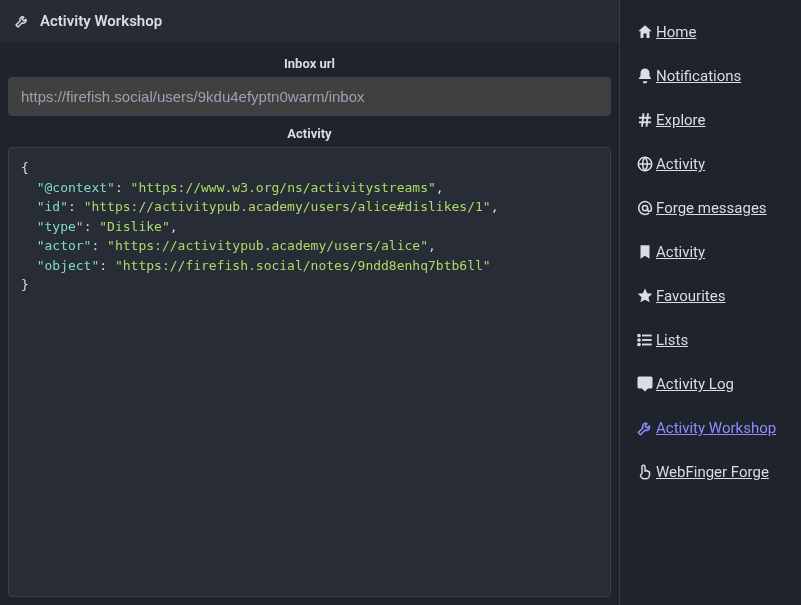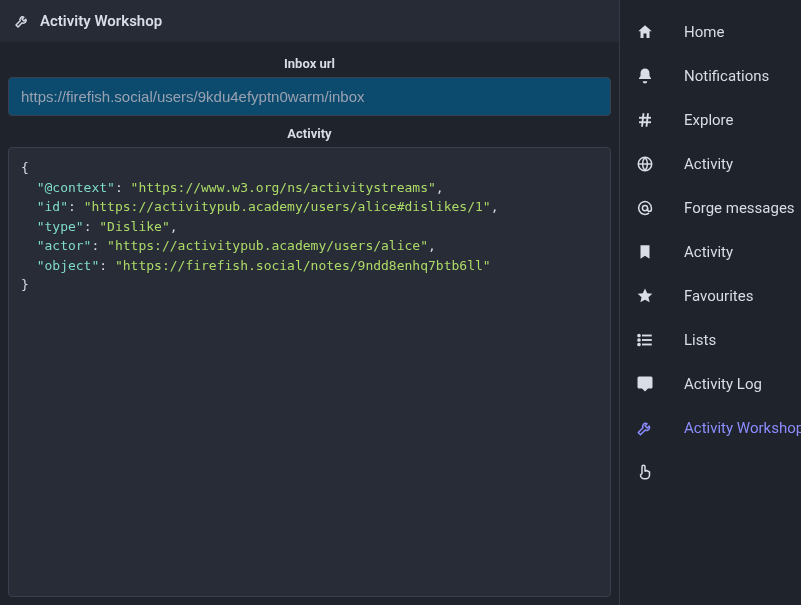--- a/index.html
+++ b/index.html
@@ -37,21 +37,21 @@
   }
   .field-label {
     font-size: 13px;
     font-weight: 700;
     margin-bottom: 6px;
     color: #d8dde6;
     text-align: center;
   }
   .input {
     width: 100%;
-    background: #0c4a6e;
+    background: #404040;
     border: 1px solid #393f4f;
     border-radius: 4px;
     padding: 10px 12px;
     color: #9aa2b1;
     font-size: 15px;
     outline: none;
   }
   .activity-box {
     flex: 1;
     background: #282c37;
@@ -72,25 +72,26 @@
     width: 182px;
     background: #1f232b;
     border-left: 1px solid #353a47;
     padding: 10px 0;
     display: flex;
     flex-direction: column;
   }
   .nav-item {
     display: flex;
     align-items: center;
-    gap: 30px;
+    gap: 2px;
     padding: 13px 16px;
     color: #d8dde6;
     font-size: 15px;
     cursor: pointer;
+    text-decoration: underline;
   }
   .nav-item.active { color: #8c8dff; }
   .nav-item .icon { width: 18px; height: 18px; display:flex; align-items:center; justify-content:center; flex-shrink:0; }
   .nav-item .label { white-space: nowrap; }
   svg { display: block; }
 </style>
 </head>
 <body>
 
 <div class="main">
@@ -210,14 +211,15 @@
         </svg>
       </span>
       <span class="label">Activity Workshop</span>
     </div>
     <div class="nav-item">
       <span class="icon">
         <svg width="18" height="18" viewBox="0 0 24 24" fill="none" stroke="currentColor" stroke-width="2" stroke-linecap="round" stroke-linejoin="round">
           <path d="M8 14V5a2 2 0 1 1 4 0v6l2-1 2 1 2 1v4a5 5 0 0 1-5 5h-2a5 5 0 0 1-5-5l2-2z"></path>
         </svg>
       </span>
+      <span class="label">WebFinger Forge</span>
     </div>
   </div>
 
 </body></html>

